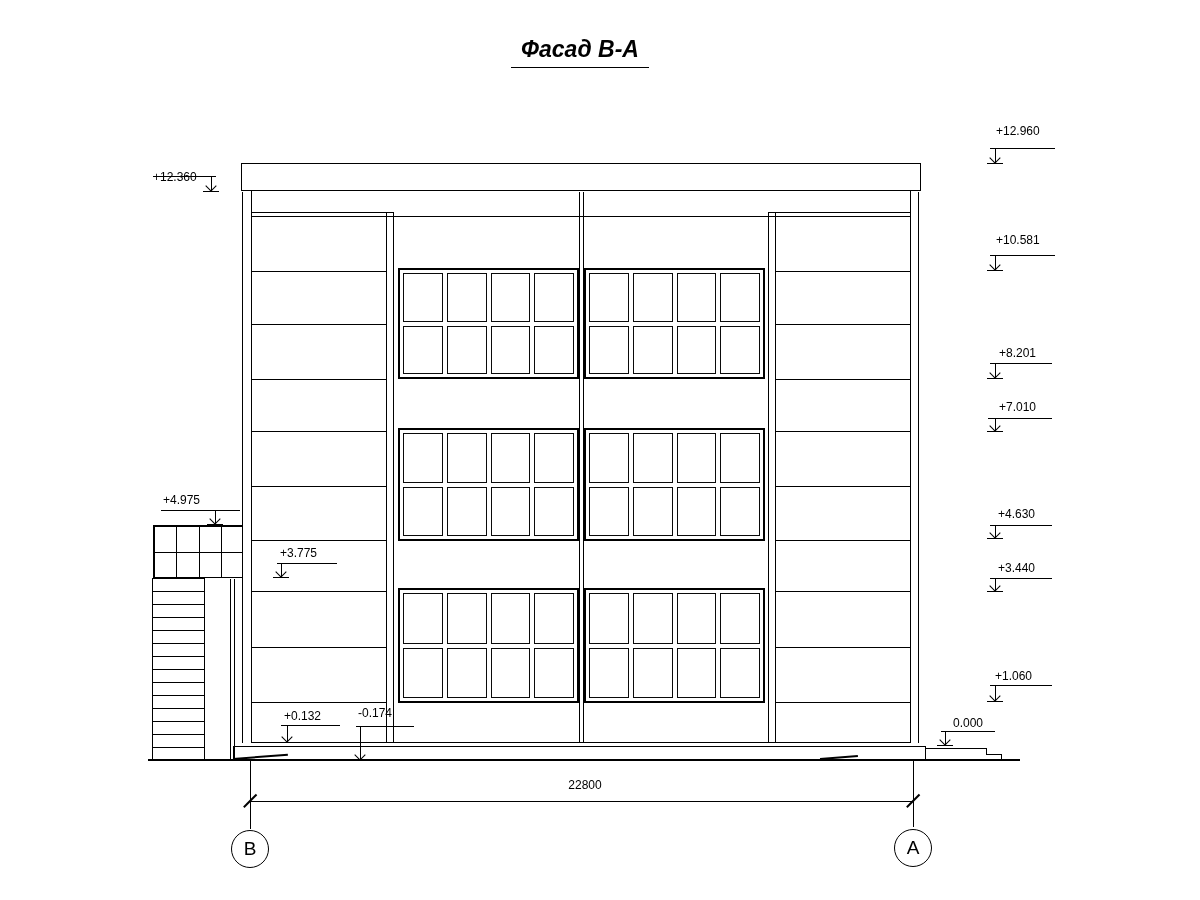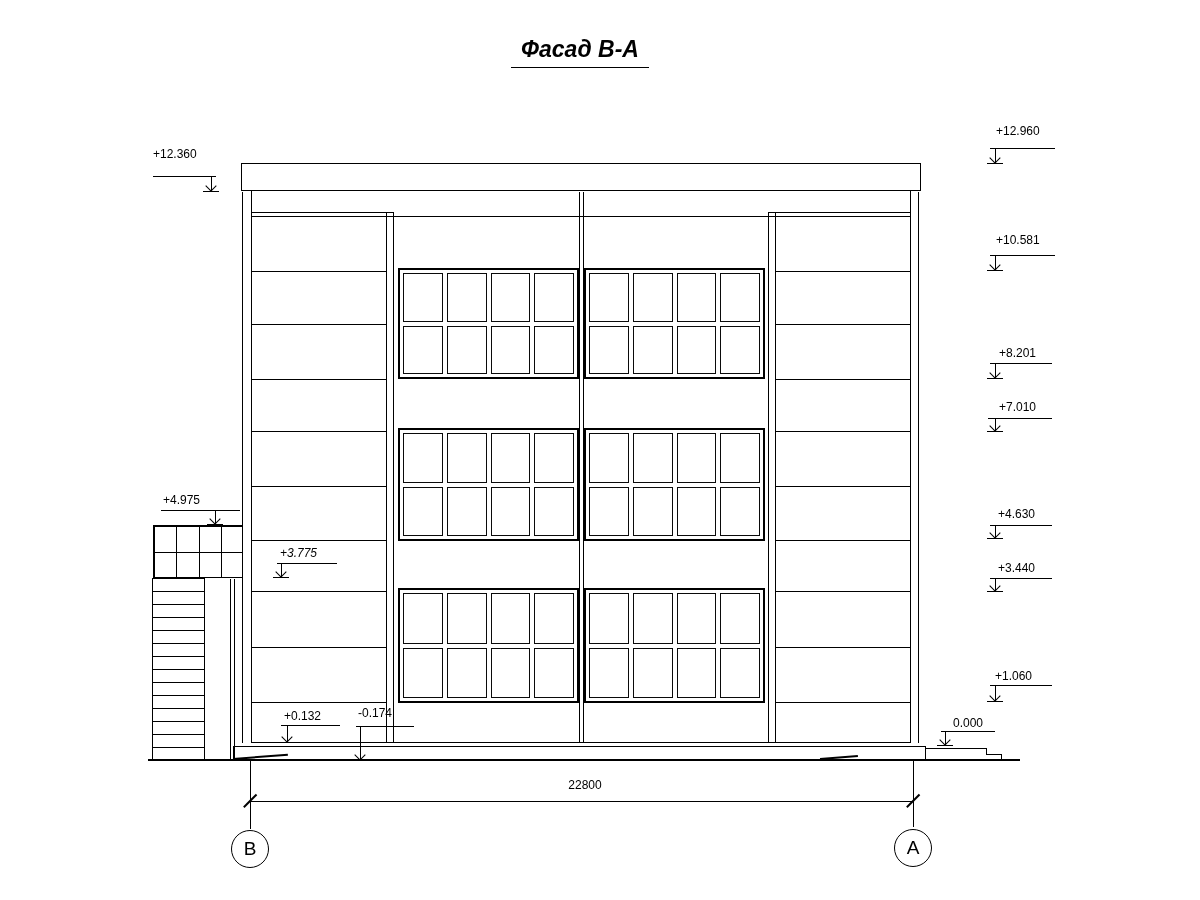--- a/index.html
+++ b/index.html
@@ -170,33 +170,33 @@
     <div class="axis-circle" style="left:231px;top:822px;">
       <span>В</span>
     </div>
     <div class="axis-circle" style="left:894px;top:821px;">
       <span>А</span>
     </div>
   </div>
 
   <div>
 
-    <div class="t" style="left:153px;top:140px;">+12.360</div>
+    <div class="t" style="left:153px;top:163px;">+12.360</div>
     <div class="h" style="left:153px;top:168px;width:63px;"></div>
     <div class="v" style="left:211px;top:168px;height:16px;"></div>
     <div class="arr" style="left:207px;top:174px;"></div>
     <div class="h" style="left:203px;top:183px;width:16px;"></div>
 
     <div class="t" style="left:163px;top:486px;">+4.975</div>
     <div class="h" style="left:161px;top:502px;width:79px;"></div>
     <div class="v" style="left:215px;top:502px;height:15px;"></div>
     <div class="arr" style="left:211px;top:507px;"></div>
     <div class="h" style="left:207px;top:516px;width:16px;"></div>
 
-    <div class="t" style="left:280px;top:539px;font-style:italic;">+3.775</div>
+    <div class="t" style="left:280px;top:539px;">+3.775</div>
     <div class="h" style="left:277px;top:555px;width:60px;"></div>
     <div class="v" style="left:281px;top:555px;height:15px;"></div>
     <div class="arr" style="left:277px;top:560px;"></div>
     <div class="h" style="left:273px;top:569px;width:16px;"></div>
 
     <div class="t" style="left:284px;top:702px;">+0.132</div>
     <div class="h" style="left:281px;top:717px;width:59px;"></div>
     <div class="v" style="left:287px;top:717px;height:18px;"></div>
     <div class="arr" style="left:283px;top:725px;"></div>
     <div class="h" style="left:279px;top:734px;width:16px;"></div>

